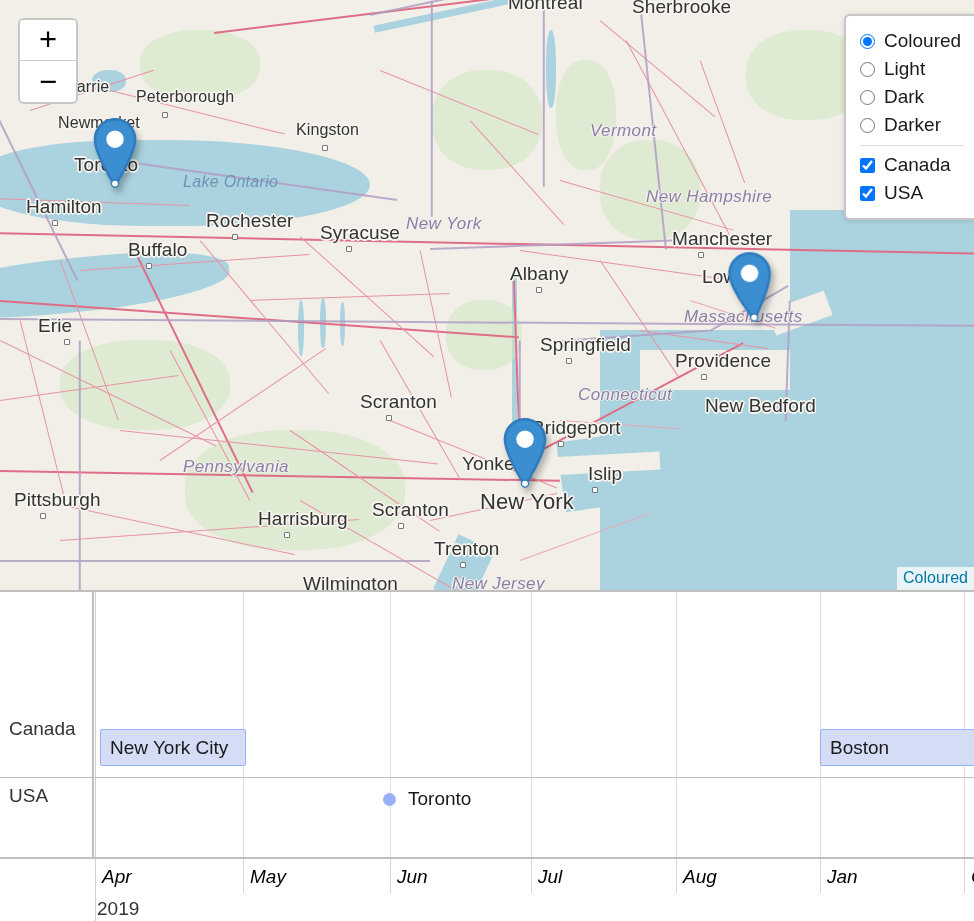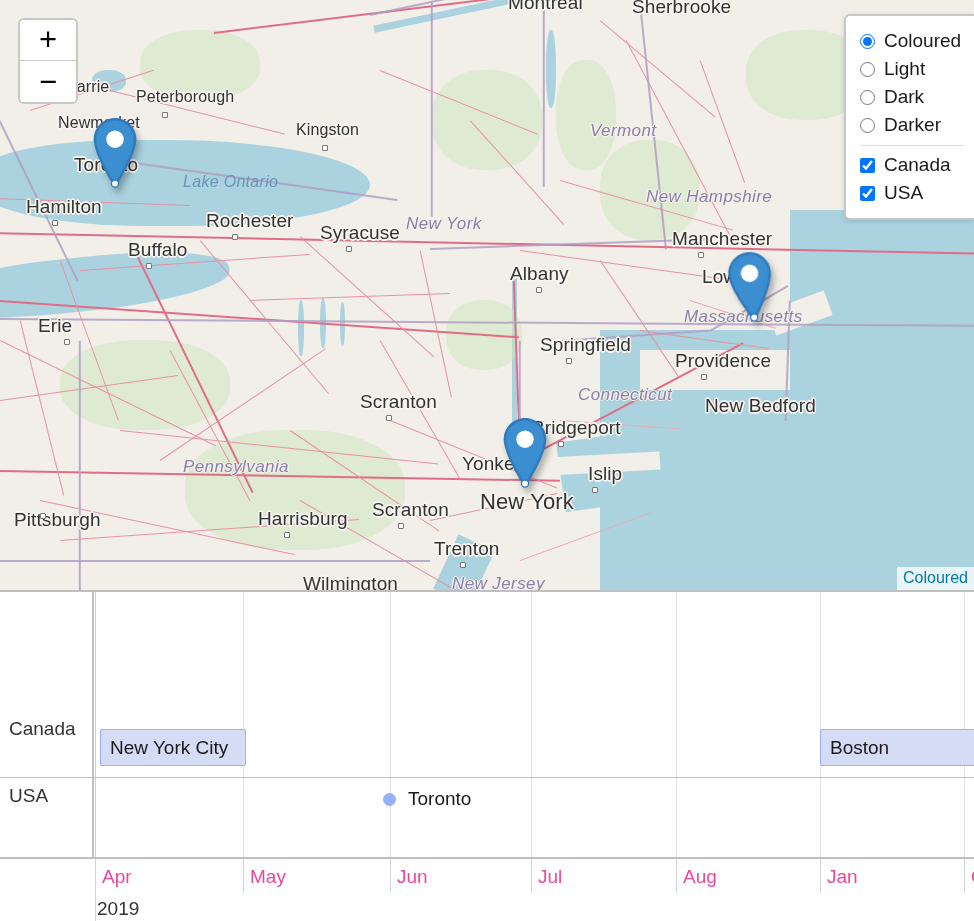--- a/index.html
+++ b/index.html
@@ -118,21 +118,21 @@
   .tl-item-point .tl-dot-label {
     margin-left: 12px; font-size: 19px; color: #1a1a1a; white-space: nowrap;
   }
 
   #tl-axis {
     position: absolute; left: 0; top: 265px; width: 974px; height: 66px;
     border-top: 2px solid #bfbfbf;
   }
   .tl-axis-tick { position: absolute; top: 0; width: 1px; height: 34px; background: #d5d5d5; }
   .tl-axis-minor-label {
-    position: absolute; top: 7px; font-size: 19px; color: #ec4899; white-space: nowrap;
+    position: absolute; top: 7px; font-size: 19px; color: #000000; white-space: nowrap; font-style: italic;
   }
   .tl-axis-major-label {
     position: absolute; top: 39px; font-size: 19px; color: #333; white-space: nowrap;
   }
 </style>
 </head>
 <body>
 
 <div id="map-container">
 
@@ -271,21 +271,21 @@
       <div class="city-dot" style="left: 701px; top: 374px;"></div>
       <div class="city-label" style="left: 360px; top: 391px;">Scranton</div>
       <div class="city-dot" style="left: 386px; top: 415px;"></div>
       <div class="city-label" style="left: 705px; top: 395px;">New Bedford</div>
       <div class="city-label" style="left: 532px; top: 417px;">Bridgeport</div>
       <div class="city-dot" style="left: 558px; top: 441px;"></div>
       <div class="city-label" style="left: 462px; top: 453px;">Yonkers</div>
       <div class="city-label" style="left: 588px; top: 463px;">Islip</div>
       <div class="city-dot" style="left: 592px; top: 487px;"></div>
       <div class="city-label" style="font-size: 22px; left: 480px; top: 489px;">New York</div>
-      <div class="city-label" style="left: 14px; top: 489px; margin-top: 20px;">Pittsburgh</div>
+      <div class="city-label" style="left: 14px; top: 489px;">Pittsburgh</div>
       <div class="city-dot" style="left: 40px; top: 513px;"></div>
       <div class="city-label" style="left: 372px; top: 499px;">Scranton</div>
       <div class="city-dot" style="left: 398px; top: 523px;"></div>
       <div class="city-label" style="left: 258px; top: 508px;">Harrisburg</div>
       <div class="city-dot" style="left: 284px; top: 532px;"></div>
       <div class="city-label" style="left: 434px; top: 538px;">Trenton</div>
       <div class="city-dot" style="left: 460px; top: 562px;"></div>
       <div class="city-label" style="left: 303px; top: 573px; text-align: center;">Wilmington</div>
     </div>
 

